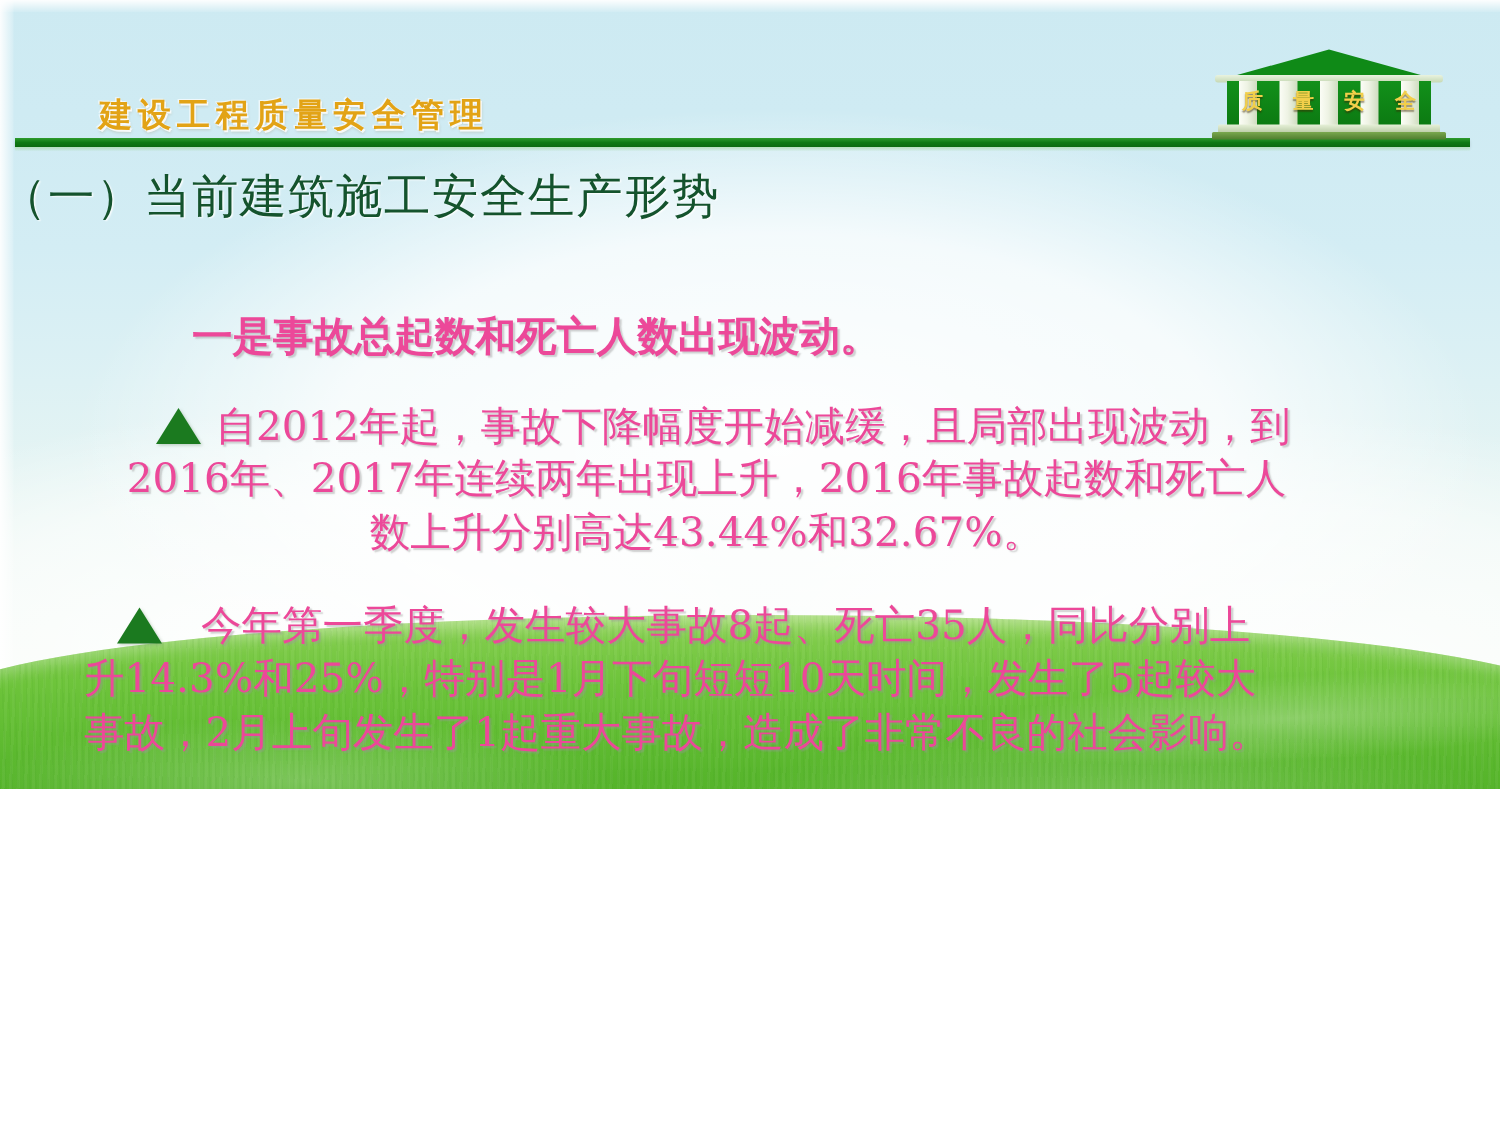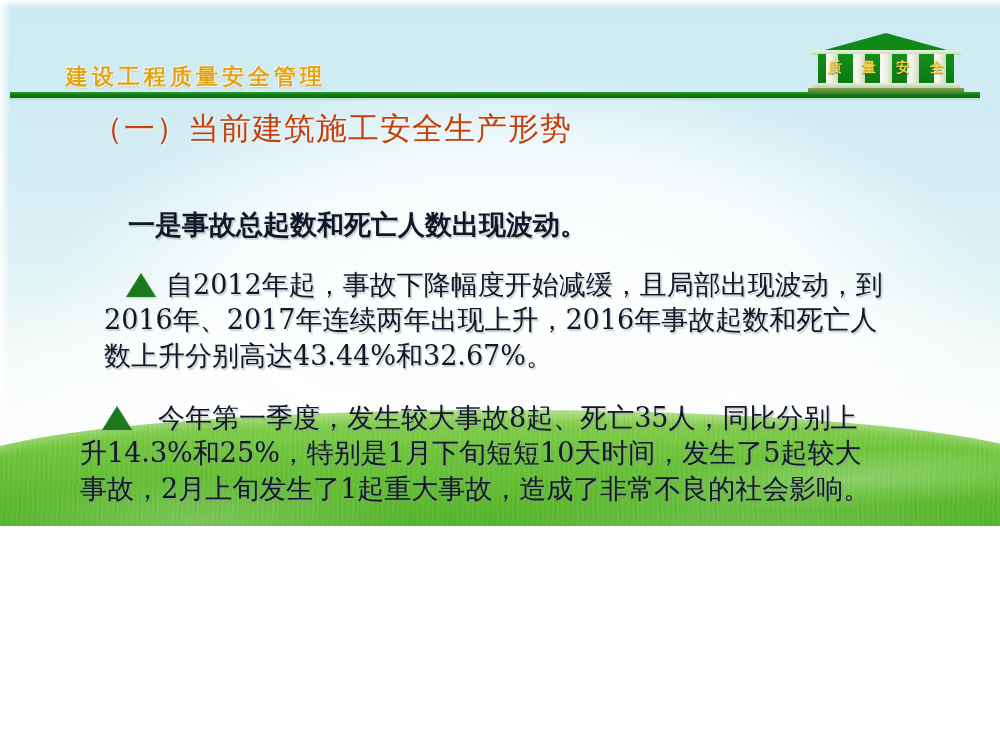--- a/index.html
+++ b/index.html
@@ -213,55 +213,54 @@
   }
 
   
   .content {
     position: absolute;
     left: 0; top: 112px;
     width: 1000px;
   }
 
   .section-title {
-    margin-left: 92px;
-    font-family: Liberation Mono, monospace;
+    font-family: Liberation Sans, sans-serif;
     font-size: 31px;
-    color: #c2410c;
+    color: #14532d;
     letter-spacing: 1px;
     line-height: 1.25;
     text-shadow: 1px 1px 1px rgba(255,255,255,0.85);
     white-space: nowrap;
   }
 
   .para {
     margin: 0;
     font-family: "DejaVu Serif", "Liberation Serif", serif;
-    color: #0f172a;
+    color: #ec4899;
     text-shadow: 1.5px 1.5px 1px rgba(150,150,150,0.45);
   }
 
   .para-bold {
     font-weight: bold;
     font-size: 27px;
     line-height: 1.33;
     letter-spacing: 0px;
   }
 
   .para-normal {
     font-weight: normal;
     font-size: 27px;
     line-height: 1.32;
     letter-spacing: 0px;
   }
 
   .p1 { margin-left: 128px; margin-top: 56px; }
-  .p2 { margin-left: 104px; margin-top: 24px; width: 790px; text-indent: 0; }
+  .p2 { margin-left: 76px; margin-top: 24px; width: 790px; text-indent: 0; text-align: center; }
   .p3 { margin-left: 128px; margin-top: 30px; width: 780px; }
-  .p4 { margin-left: 80px; margin-top: 26px; width: 800px; }
+  .p4 { margin-left: 56px; margin-top: 26px; width: 800px; }
 
   .tri {
     display: inline-block;
     width: 0; height: 0;
     border-left: 15px solid transparent;
     border-right: 15px solid transparent;
     border-bottom: 24px solid #1b7a1f;
     vertical-align: -3px;
     margin-right: 10px;
     margin-left: 22px;

